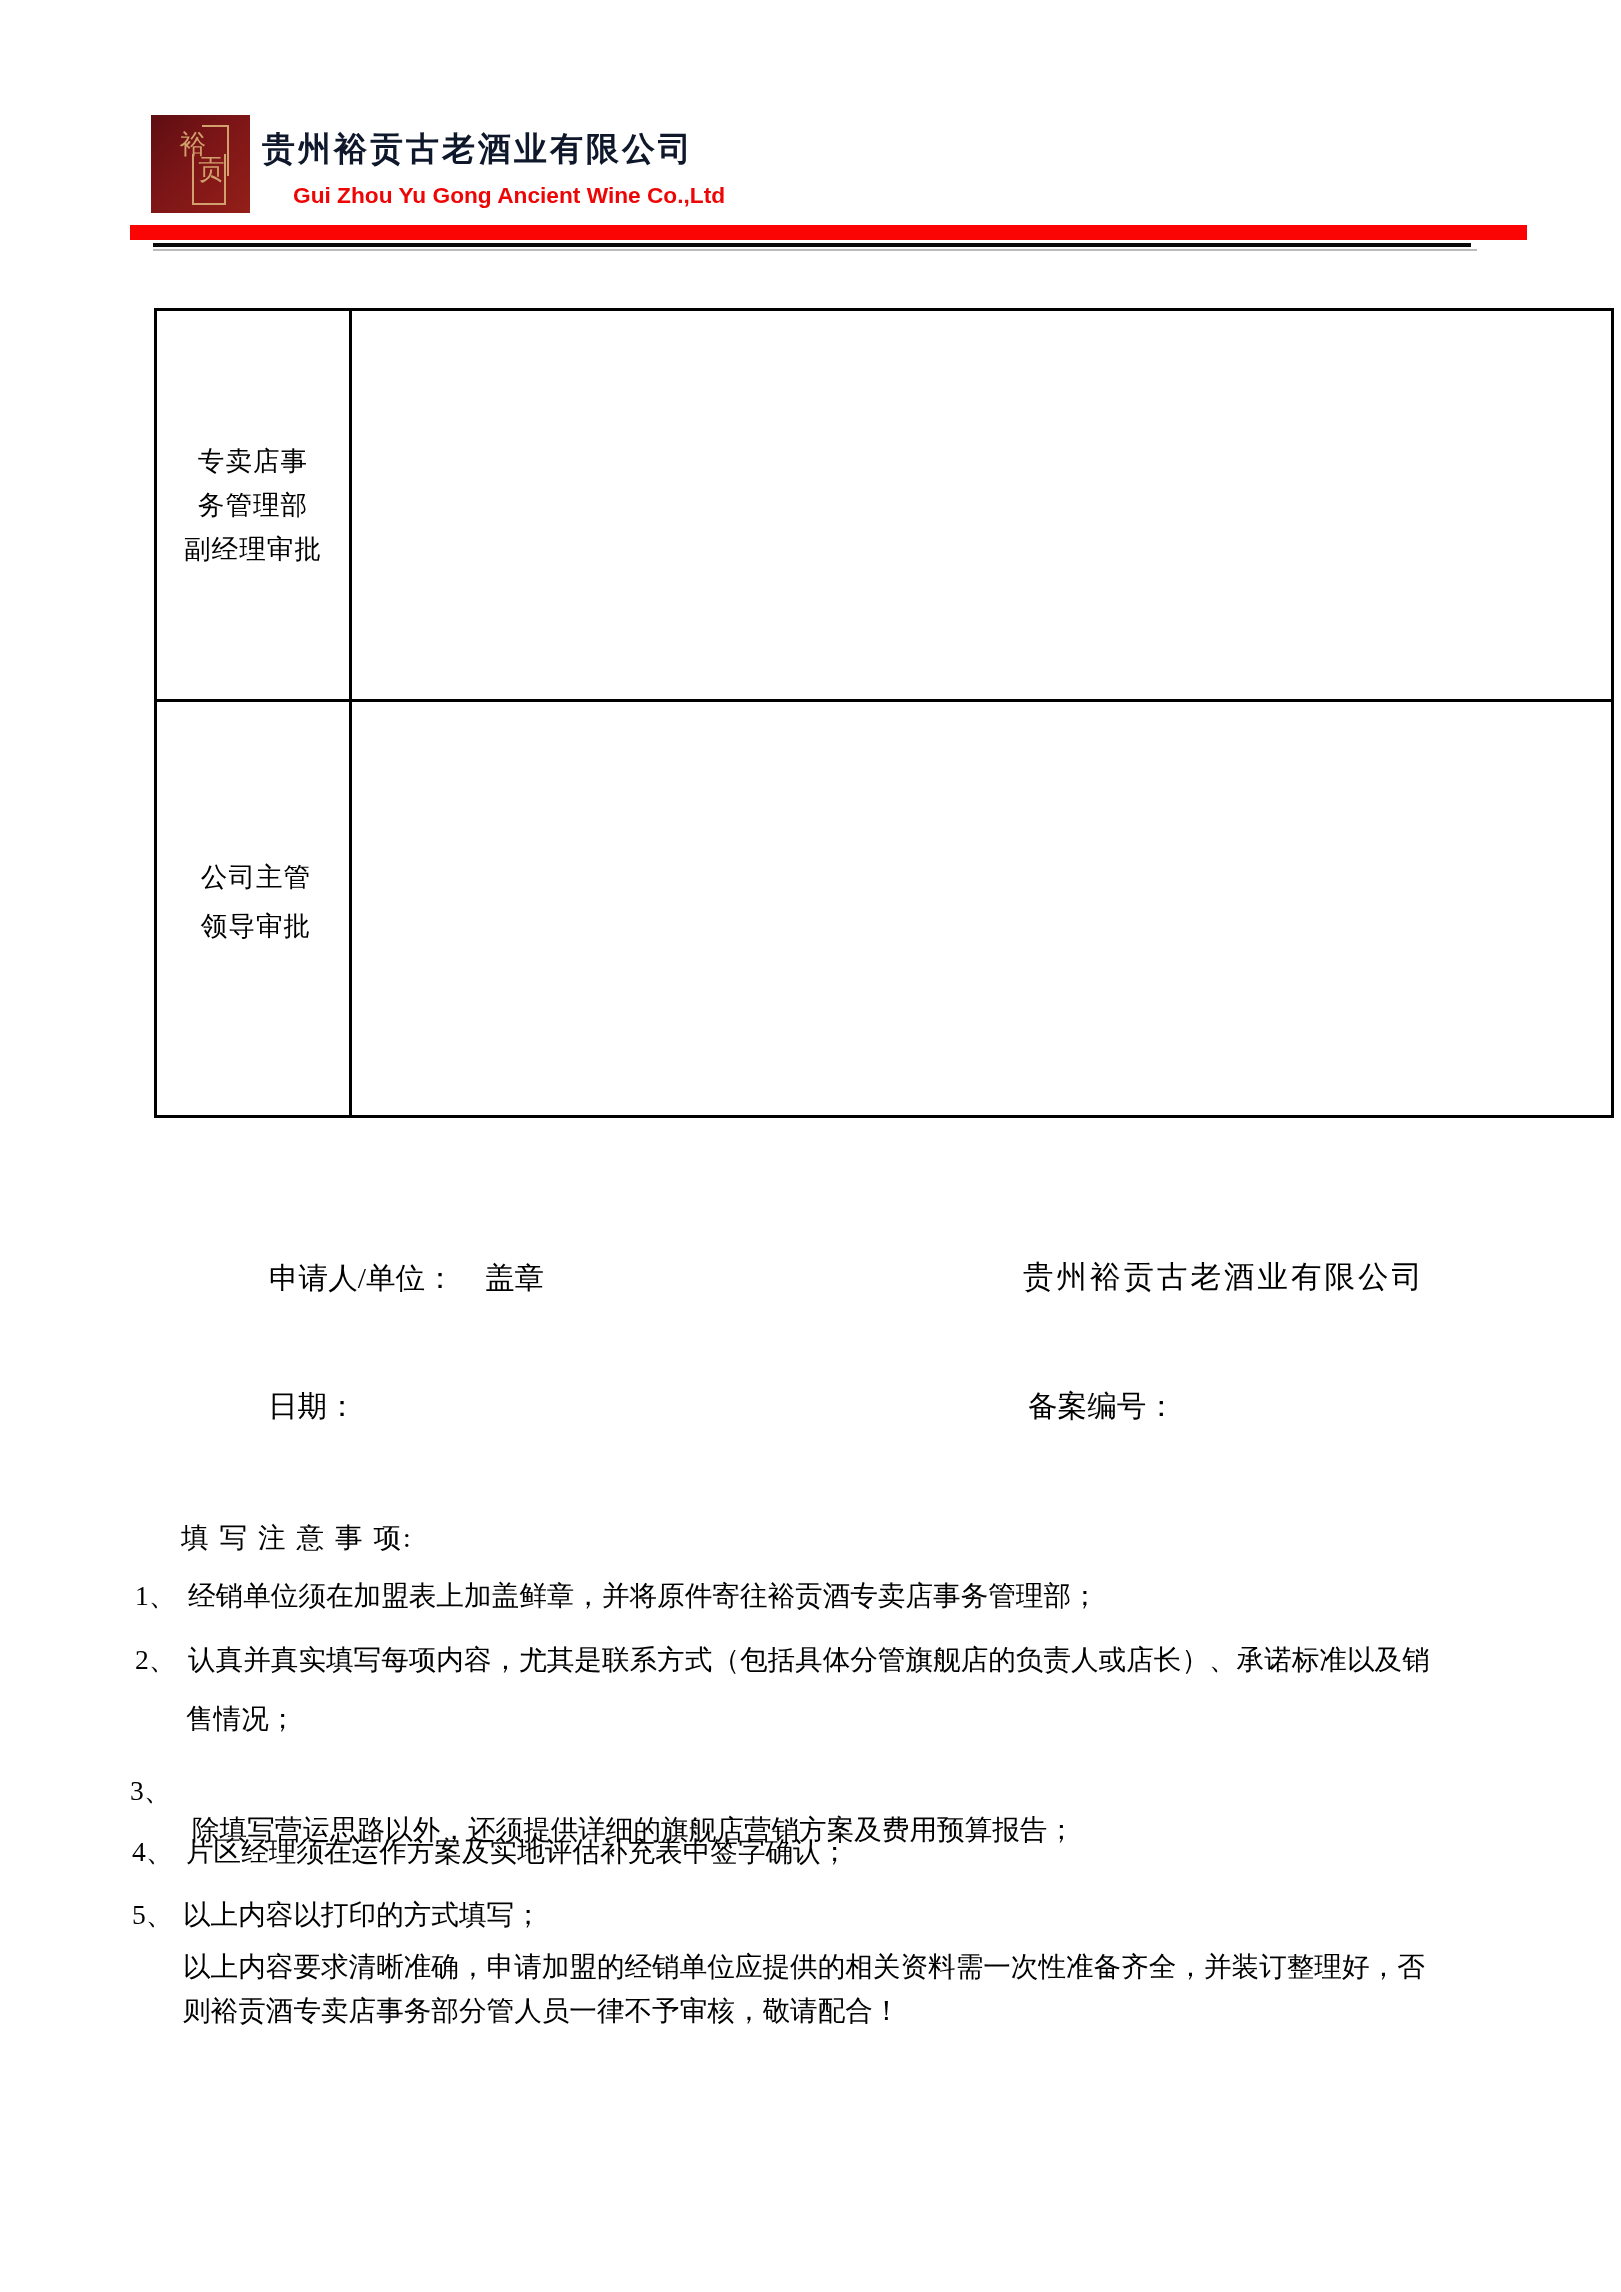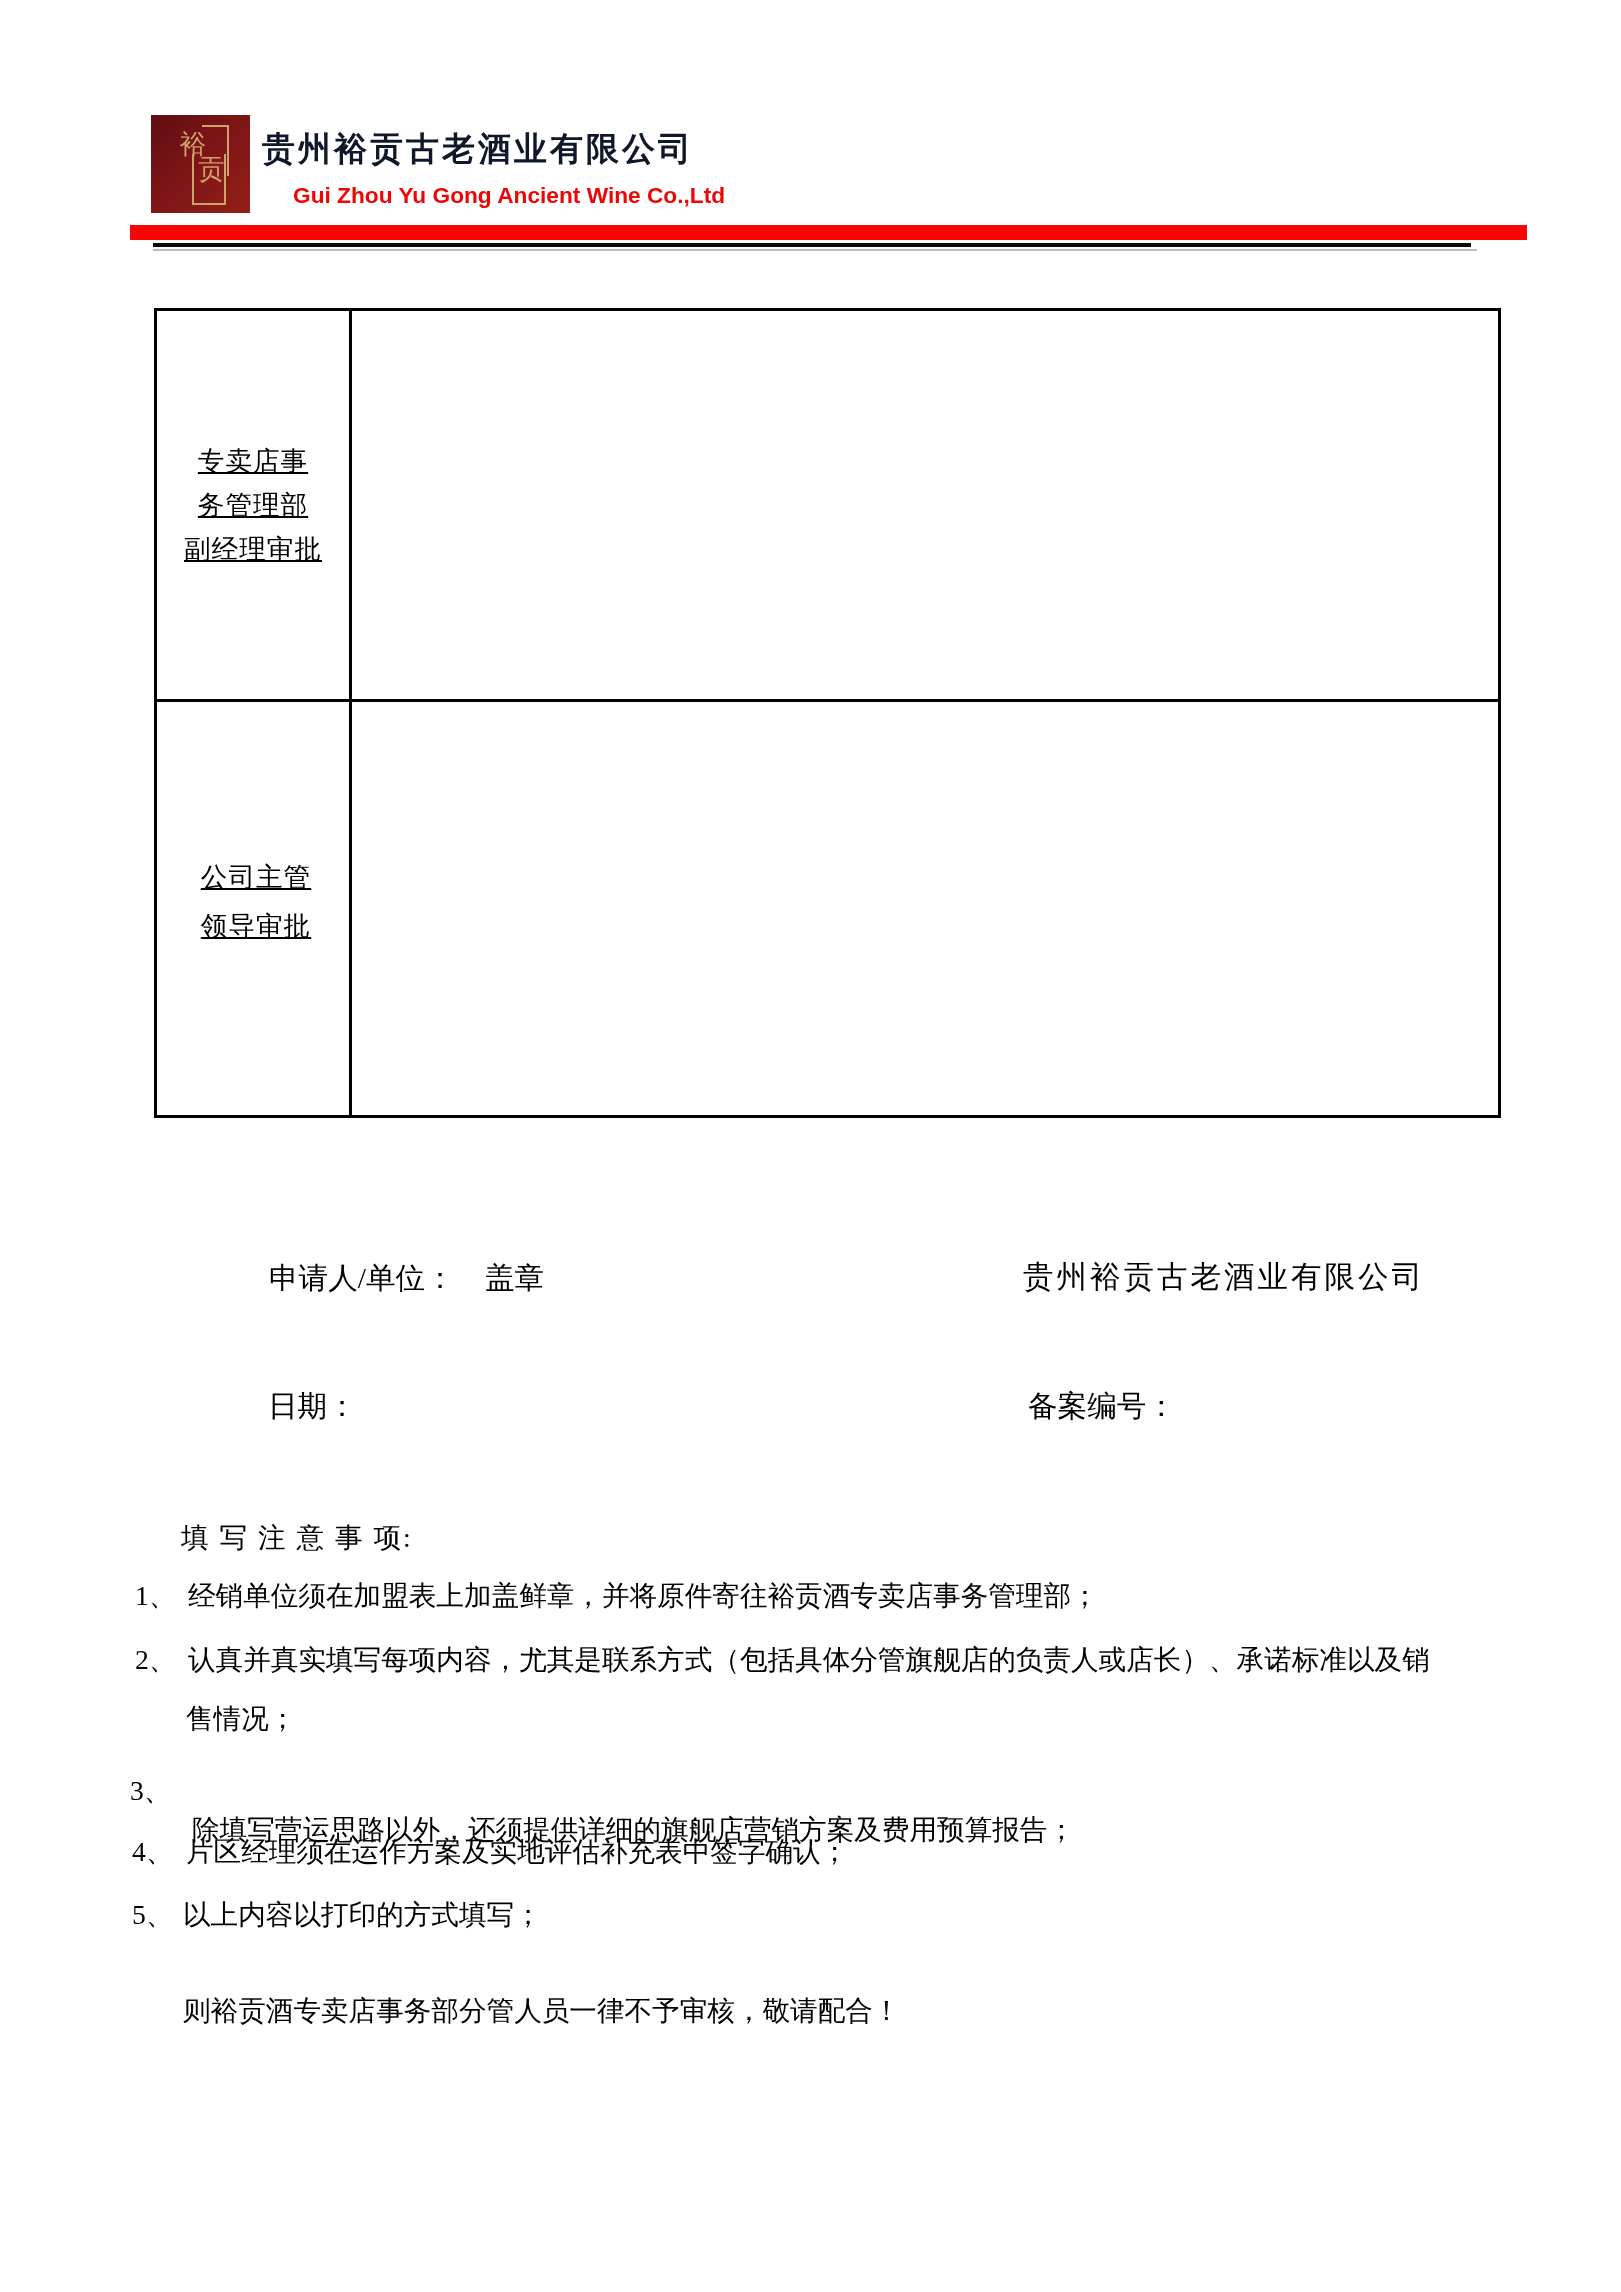--- a/index.html
+++ b/index.html
@@ -43,23 +43,23 @@
     position:absolute;left:263px;top:183px;
     font-family:"Liberation Sans","DejaVu Sans",sans-serif;
     font-weight:bold;font-size:22.7px;line-height:1.1;
     color:#ee0505;white-space:nowrap;margin-left:30px;
   }
   .red-bar{position:absolute;left:130px;top:225px;width:1397px;height:14.8px;background:#fb0404;}
   .black-rule{position:absolute;left:153px;top:243px;width:1318px;height:3.9px;background:#0a0a0a;}
   .gray-rule{position:absolute;left:153px;top:249px;width:1324px;height:2px;background:#bcbcbc;}
   
   .approval-table{
-    position:absolute;left:154px;top:308px;width:1347px;height:810px;
+    position:absolute;left:154px;top:308px;width:1460px;height:810px;
     border:3.9px solid #000;box-sizing:border-box;
-    display:flex;flex-direction:column;text-decoration:underline;
+    display:flex;flex-direction:column;
   }
   .t-row{display:flex;box-sizing:border-box;}
   .t-row.r1{height:391px;border-bottom:3.9px solid #000;}
   .t-row.r2{flex:1;}
   .label-cell{
     width:195px;box-sizing:border-box;
     border-right:3px solid #000;
     display:flex;flex-direction:column;align-items:center;justify-content:center;
     text-align:center;font-size:26.6px;letter-spacing:1px;
   }
@@ -137,16 +137,17 @@
 
   <div class="note n3-num">3、</div>
   <div class="note n3-t1">除填写营运思路以外，还须提供详细的旗舰店营销方案及费用预算报告；</div>
 
   <div class="note n4-num">4、</div>
   <div class="note n4-t1">片区经理须在运作方案及实地评估补充表中签字确认；</div>
 
   <div class="note n5-num">5、</div>
   <div class="note n5-t1">以上内容以打印的方式填写；</div>
 
+  <div class="note close-1">以上内容要求清晰准确，申请加盟的经销单位应提供的相关资料需一次性准备齐全，并装订整理好，否</div>
   <div class="note close-2">则裕贡酒专卖店事务部分管人员一律不予审核，敬请配合！</div>
 
 </div>
 
 
 </body></html>

